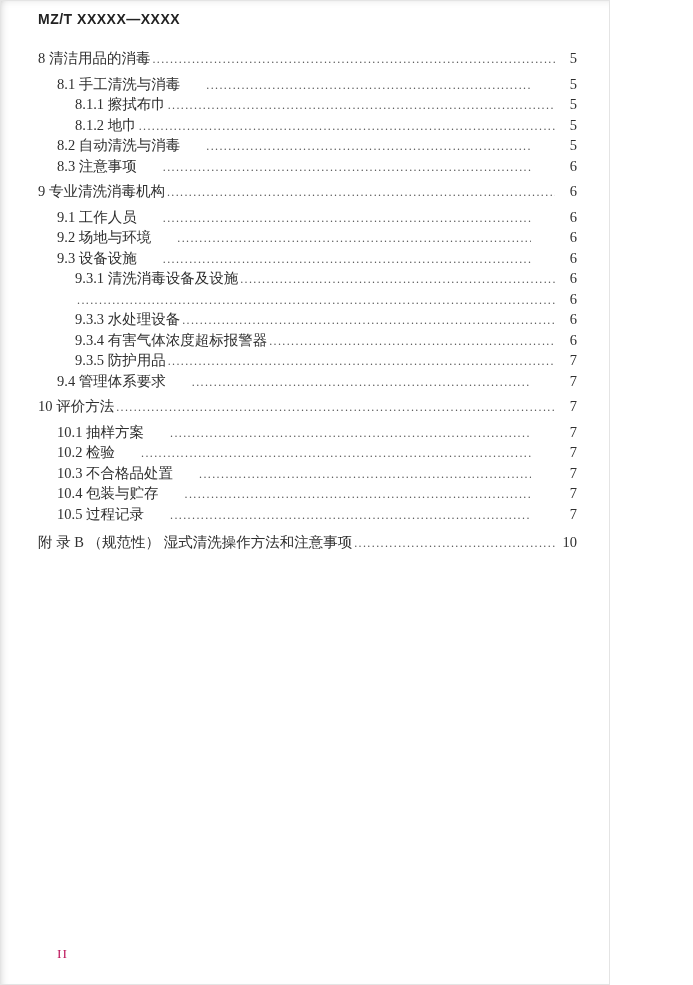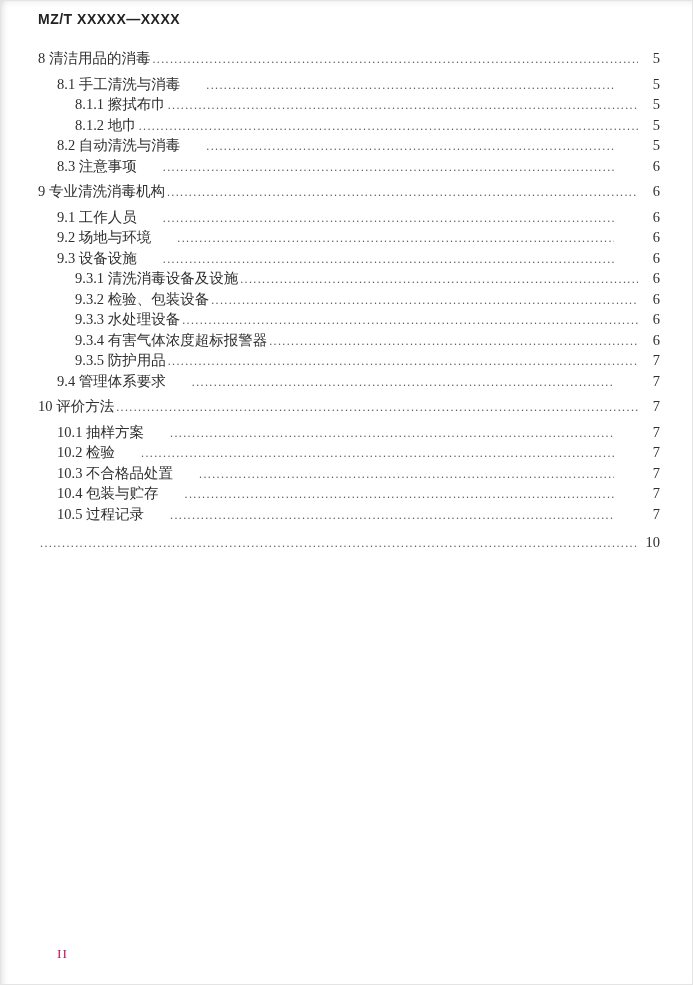--- a/index.html
+++ b/index.html
@@ -8,21 +8,21 @@
     --bg: #ffffff;
   }
   * { margin: 0; padding: 0; box-sizing: border-box; }
   html, body { background: #ffffff; }
   body {
     font-family: "Liberation Serif", "DejaVu Serif", serif;
     color: var(--text);
   }
   .sheet {
     position: relative;
-    width: 693px;
+    width: 610px;
     height: 985px;
     background: var(--bg);
     overflow: hidden;
     box-shadow:
       inset 0 0 0 1px #e4e4e4,
       inset 7px 0 9px -7px rgba(0,0,0,0.22),
       inset 0 7px 9px -7px rgba(0,0,0,0.12);
   }
   .doc-header {
     position: absolute;
@@ -141,21 +141,20 @@
         <span class="toc-label">9.3 设备设施</span>
         <span class="toc-leader"></span>
         <span class="toc-page">6</span>
       </div>
       <div class="toc-row lvl3">
         <span class="toc-label">9.3.1 清洗消毒设备及设施</span>
         <span class="toc-leader"></span>
         <span class="toc-page">6</span>
       </div>
       <div class="toc-row lvl3">
-        <span class="toc-label">9.3.2 检验、包装设备</span>
         <span class="toc-leader"></span>
         <span class="toc-page">6</span>
       </div>
       <div class="toc-row lvl3">
         <span class="toc-label">9.3.3 水处理设备</span>
         <span class="toc-leader"></span>
         <span class="toc-page">6</span>
       </div>
       <div class="toc-row lvl3">
         <span class="toc-label">9.3.4 有害气体浓度超标报警器</span>
@@ -196,19 +195,20 @@
         <span class="toc-label">10.4 包装与贮存</span>
         <span class="toc-leader"></span>
         <span class="toc-page">7</span>
       </div>
       <div class="toc-row lvl2">
         <span class="toc-label">10.5 过程记录</span>
         <span class="toc-leader"></span>
         <span class="toc-page">7</span>
       </div>
       <div class="toc-row lvl1 annex">
+        <span class="toc-label">附 录 B （规范性） 湿式清洗操作方法和注意事项</span>
         <span class="toc-leader"></span>
         <span class="toc-page">10</span>
       </div>
     </div>
 
   <div class="doc-footer">II</div>
 </div>
 
 </body></html>

